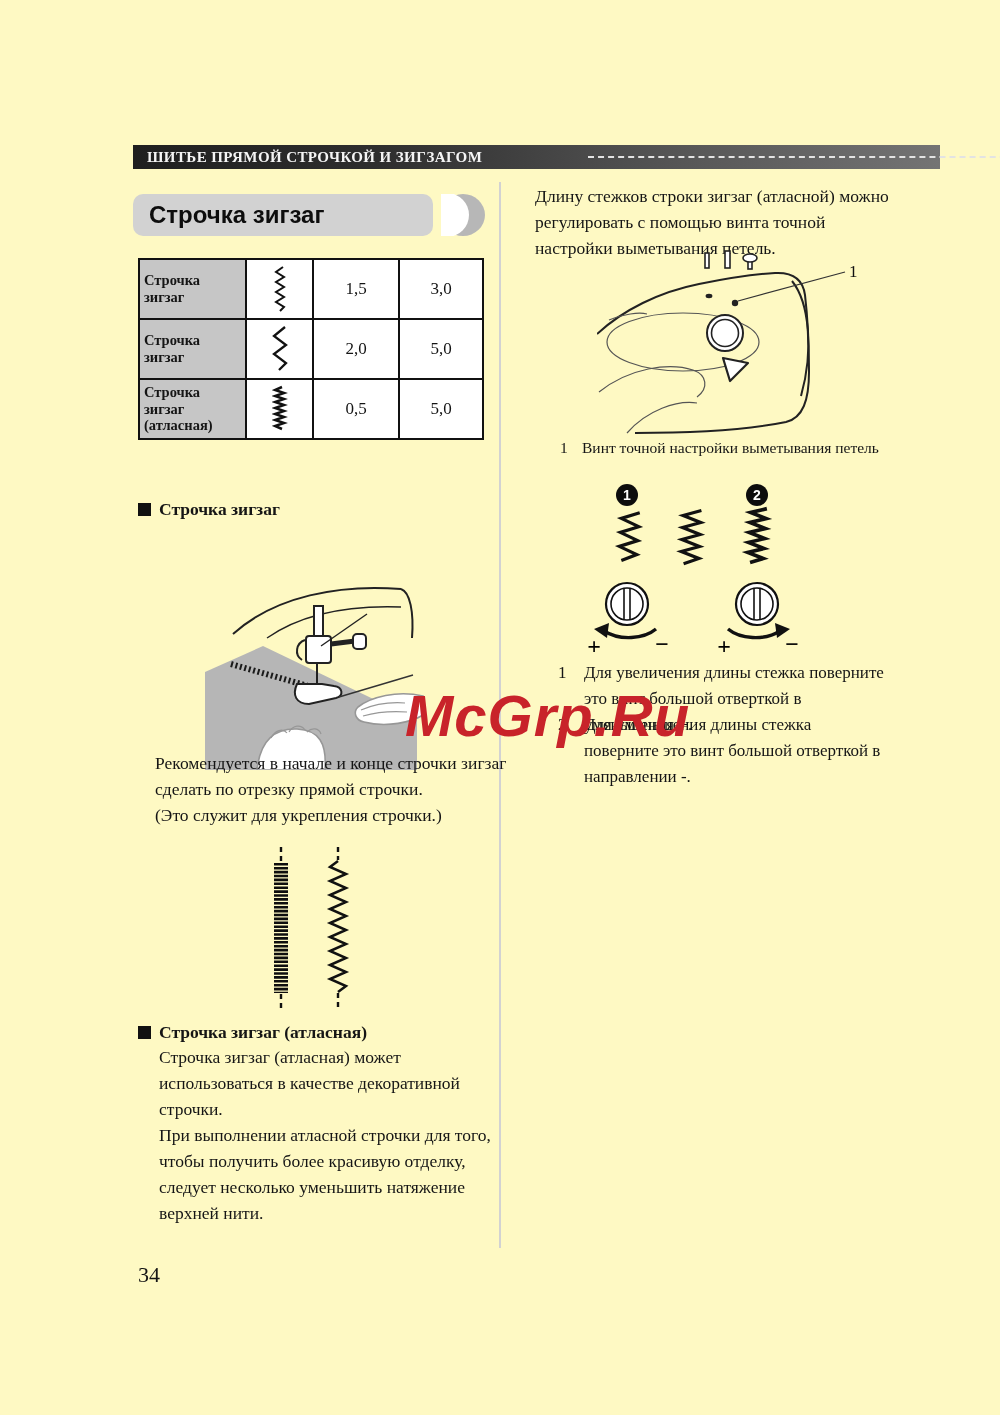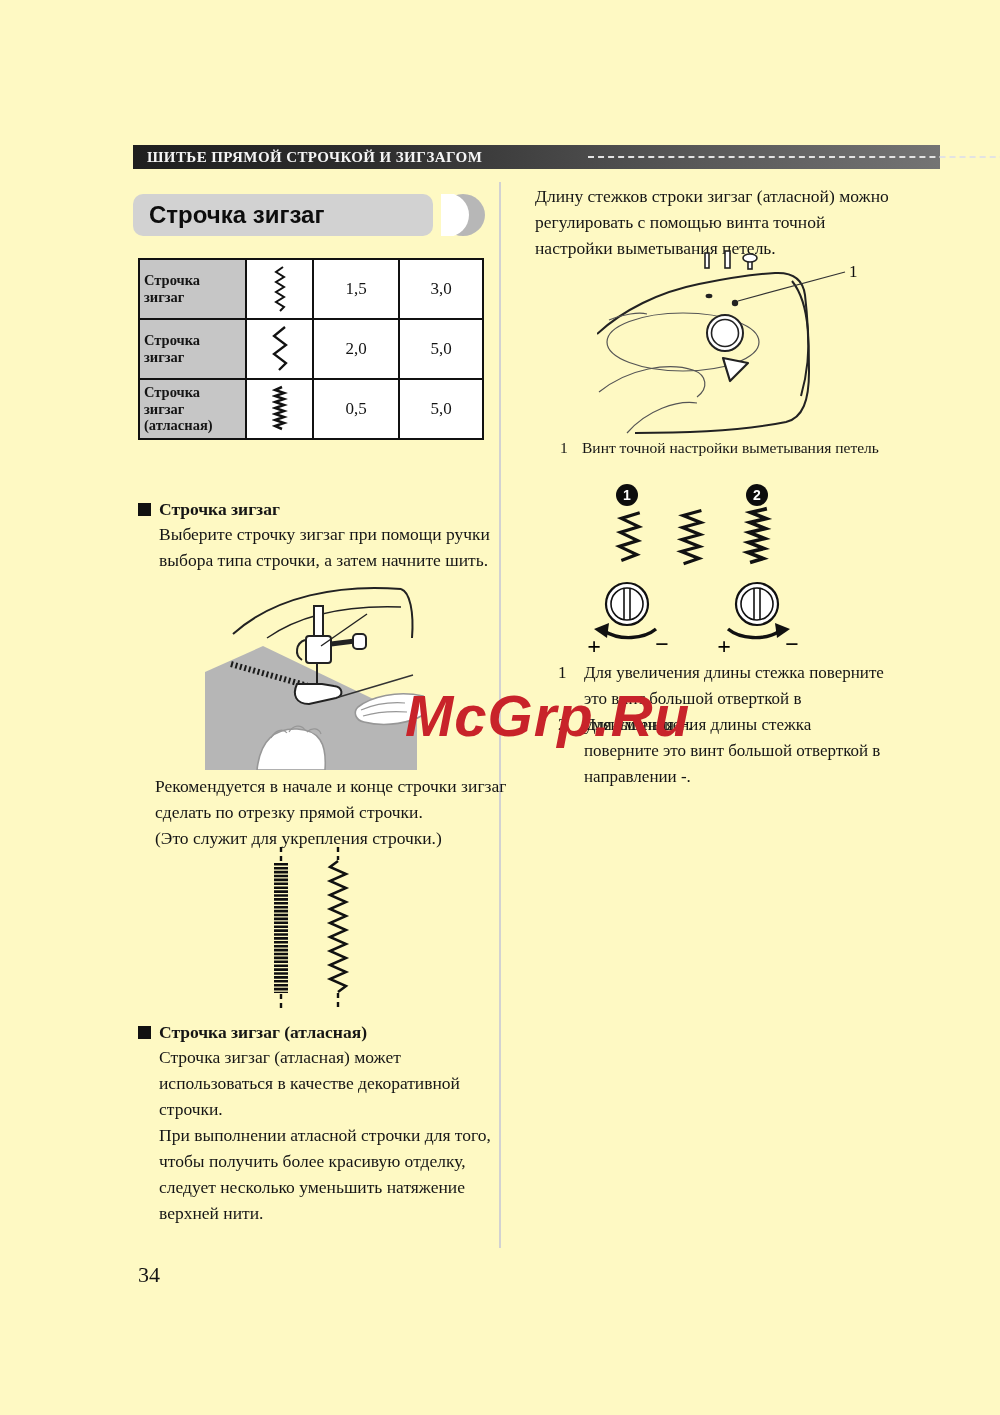--- a/index.html
+++ b/index.html
@@ -128,22 +128,20 @@
       <td class="num">0,5</td>
       <td class="num">5,0</td>
     </tr>
   </tbody>
     </table>
 
   <div class="section-head" style="left:138px;top:499px;">
     <span class="bullet"></span>
     <span>Строчка зигзаг</span>
   </div>
-  <div class="body-text" style="left:159px;top:521px;width:360px;">Выберите строчку зигзаг при помощи ручки
-выбора типа строчки, а затем начните шить.</div>
 
   <svg class="abs" style="left:205px;top:580px;" width="270" height="190" viewBox="0 0 270 190">
 
     <polygon points="0,92 58,66 212,140 212,190 0,190" fill="#b6b6b6"></polygon>
 
     <line x1="26" y1="84" x2="110" y2="108" stroke="#1a1a1a" stroke-width="6" stroke-dasharray="2 2.6"></line>
 
     <path d="M28,54 C70,16 135,4 196,9" fill="none" stroke="#222" stroke-width="2"></path>
     <path d="M196,9 C205,12 209,32 207,58" fill="none" stroke="#222" stroke-width="2"></path>
     <path d="M62,58 C95,35 140,25 196,27" fill="none" stroke="#222" stroke-width="1.3"></path>
@@ -159,21 +157,21 @@
     <path d="M92,104 C87,115 91,124 104,124 L131,118 C139,116 138,107 129,106 L117,104 Z" fill="#fff" stroke="#222" stroke-width="2"></path>
     <line x1="134" y1="117" x2="208" y2="95" stroke="#333" stroke-width="1.4"></line>
 
     <path d="M218,116 C192,110 166,117 153,127 C148,132 150,140 159,142 C182,148 207,142 218,135 Z" fill="#fff" stroke="#979797" stroke-width="1.6"></path>
     <path d="M156,130 C170,124 186,122 200,123 M158,136 C172,132 188,131 202,132" fill="none" stroke="#979797" stroke-width="1.2"></path>
 
     <path d="M52,190 C55,162 68,148 92,149 C114,150 122,163 120,190 Z" fill="#fff" stroke="#979797" stroke-width="1.6"></path>
     <path d="M66,158 C70,150 78,148 82,153 M84,152 C88,145 96,144 100,150 M102,152 C107,147 114,148 116,154" fill="none" stroke="#979797" stroke-width="1.2"></path>
   </svg>
 
-  <div class="body-text" style="left:155px;top:773px;width:372px;">Рекомендуется в начале и конце строчки зигзаг
+  <div class="body-text" style="left:155px;top:750px;width:372px;">Рекомендуется в начале и конце строчки зигзаг
 сделать по отрезку прямой строчки.
 (Это служит для укрепления строчки.)</div>
 
   <svg class="abs" style="left:253px;top:845px;" width="115" height="170" viewBox="0 0 115 170">
 
     <line x1="28" y1="2" x2="28" y2="17" stroke="#111" stroke-width="2.4" stroke-dasharray="5 4"></line>
     <line x1="28" y1="18" x2="28" y2="148" stroke="#0e0e0e" stroke-width="14" stroke-dasharray="2.6 1.3"></line>
     <line x1="28" y1="149" x2="28" y2="164" stroke="#111" stroke-width="2.4" stroke-dasharray="5 4"></line>
 
     <line x1="85" y1="2" x2="85" y2="15" stroke="#111" stroke-width="2.4" stroke-dasharray="5 4"></line>

